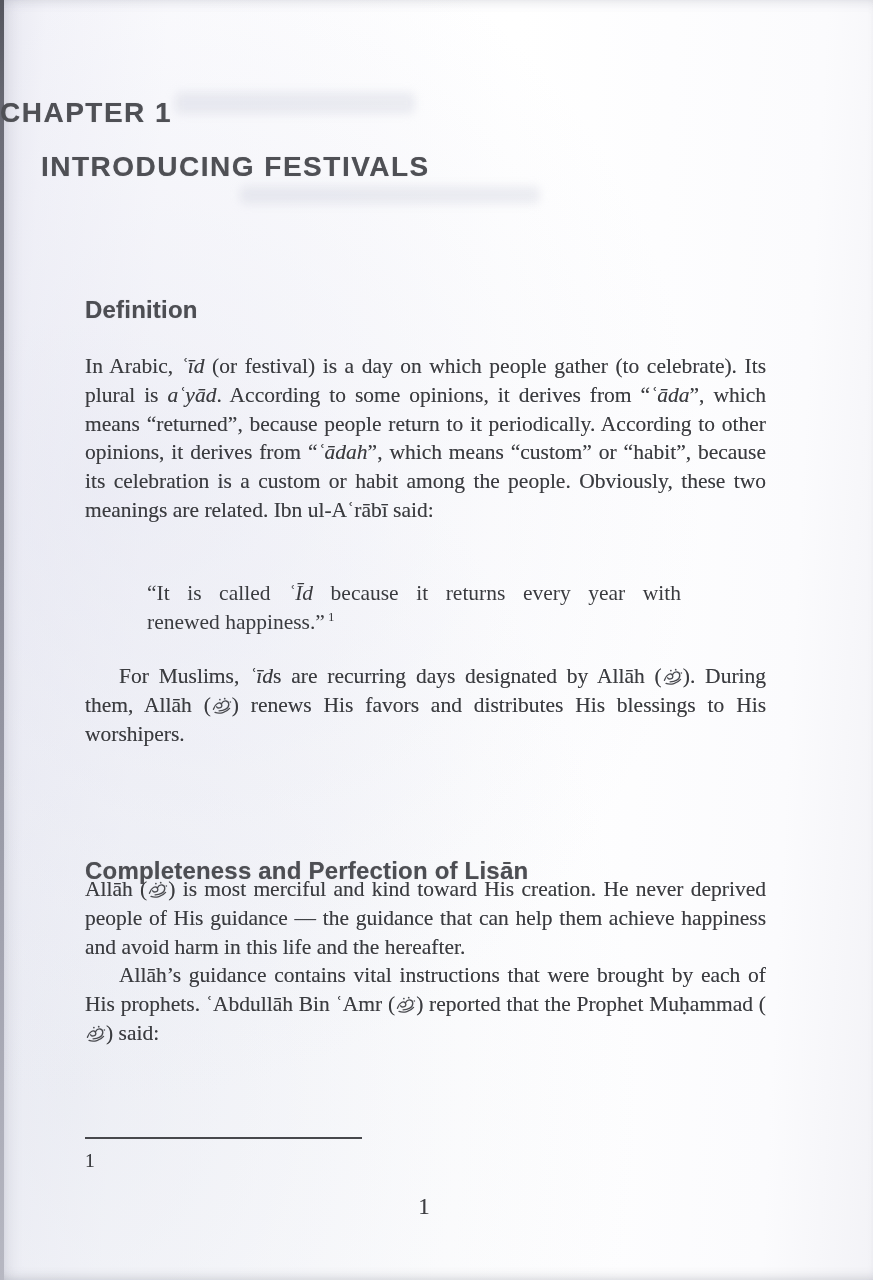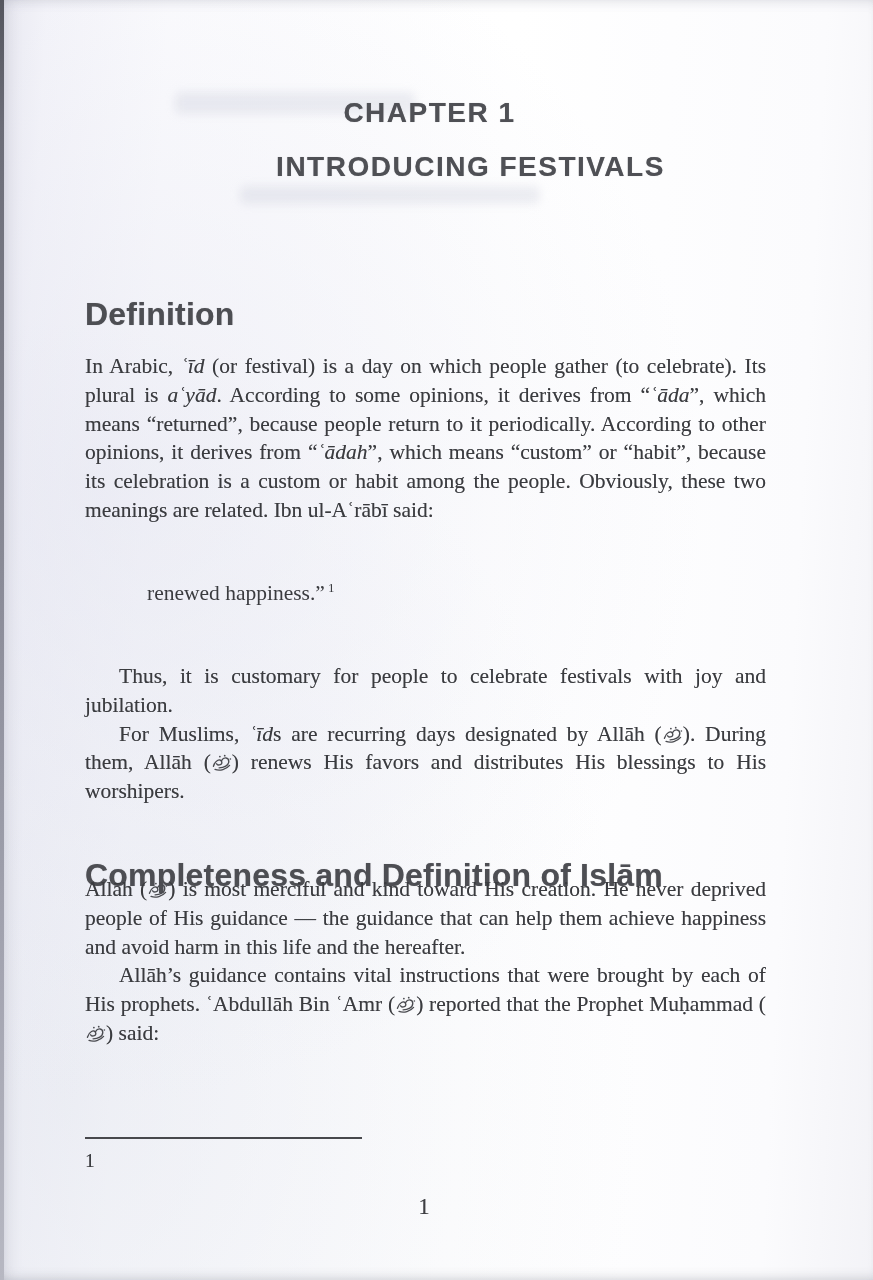--- a/index.html
+++ b/index.html
@@ -22,31 +22,31 @@
   }
   .edge-left {
     position: absolute; left: 0; top: 0; width: 4px; height: 100%;
     background: linear-gradient(#55565e 0%, #6c6d77 10%, #8a8b97 45%, #a3a4b0 75%, #b7b8c2 100%);
   }
   .ghost {
     position: absolute; border-radius: 6px;
     background: rgba(176,181,200,0.22); filter: blur(5px);
   }
   .col { position: absolute; left: 85px; width: 681px; }
-  .centered { position: absolute; left: 0; width: 859px; text-align: center; }
+  .centered { position: absolute; left: 0; width: 859px; text-align: left; }
 
   .chapter-label, .chapter-title {
     font-family: "Liberation Sans", "DejaVu Sans", sans-serif;
     font-weight: bold; font-size: 28px; letter-spacing: 1.5px;
     color: #4f5055;
     text-shadow: 0 0 0.7px rgba(79,80,85,0.55);
   }
   .section-heading {
     font-family: "Liberation Sans", "DejaVu Sans", sans-serif;
-    font-weight: bold; font-size: 32px; letter-spacing: 0.2px;
+    font-weight: bold; font-size: 24px; letter-spacing: 0.2px;
     color: #4d4e53;
     text-shadow: 0 0 0.7px rgba(77,78,83,0.5);
   }
   .body-text {
     font-size: 21.5px; line-height: 28.8px;
     text-align: justify;
     text-shadow: 0 0 0.6px rgba(58,59,63,0.45);
   }
   .body-text p { margin: 0; }
   .indent { text-indent: 34px; }
@@ -80,25 +80,25 @@
 
   <div class="centered chapter-label" style="top:97px;">CHAPTER 1</div>
 
   <div class="centered chapter-title" style="top:151px;padding-left:41px;">INTRODUCING FESTIVALS</div>
 
   <div class="col section-heading" style="top:296px;">Definition</div>
 
   <div class="col body-text" style="top:352px;">In Arabic, <i>ʿīd</i> (or festival) is a day on which people gather (to celebrate). Its plural is <i>aʿyād</i>. According to some opinions, it derives from “<i>ʿāda</i>”, which means “returned”, because people return to it periodically. According to other opinions, it derives from “<i>ʿādah</i>”, which means “custom” or “habit”, because its celebration is a custom or habit among the people. Obviously, these two meanings are related. Ibn ul-Aʿrābī said:</div>
 
   <div class="col quote-block" style="top:579px; left:147px; width:534px;">
+    <div class="quote-line1">“It is called <i>ʿĪd</i> because it returns every year with</div>
     <div>renewed happiness.”<sup>1</sup></div>
   </div>
 
   <div class="col body-text" style="top:662px;">
-    <p class="indent">Thus, it is customary for people to celebrate festivals with joy and jubilation.</p>
     <p class="indent">For Muslims, <i>ʿīd</i>s are recurring days designated by Allāh (<span class="hon">
   <svg viewBox="0 0 26 22" xmlns="http://www.w3.org/2000/svg">
     <path d="M3 15 C5 8, 11 5, 13 9 C15 13, 9 15, 7 12"></path>
     <path d="M13 8 C16 3, 22 4, 22 9 C22 14, 16 17, 10 17"></path>
     <path d="M5 19 C11 21, 19 19, 23 14"></path>
     <circle class="dot" cx="11" cy="3" r="1.1"></circle>
     <circle class="dot" cx="17" cy="2" r="1.1"></circle>
     <circle class="dot" cx="24" cy="6" r="1.0"></circle>
   </svg>
 </span>). During them, Allāh (<span class="hon">
@@ -106,21 +106,21 @@
     <path d="M3 15 C5 8, 11 5, 13 9 C15 13, 9 15, 7 12"></path>
     <path d="M13 8 C16 3, 22 4, 22 9 C22 14, 16 17, 10 17"></path>
     <path d="M5 19 C11 21, 19 19, 23 14"></path>
     <circle class="dot" cx="11" cy="3" r="1.1"></circle>
     <circle class="dot" cx="17" cy="2" r="1.1"></circle>
     <circle class="dot" cx="24" cy="6" r="1.0"></circle>
   </svg>
 </span>) renews His favors and distributes His blessings to His worshipers.</p>
   </div>
 
-  <div class="col section-heading" style="top:857px;">Completeness and Definition of Islām</div>
+  <div class="col section-heading" style="top:857px;">Completeness and Perfection of Lisān</div>
 
   <div class="col body-text" style="top:875px;">
     <p>Allāh (<span class="hon">
   <svg viewBox="0 0 26 22" xmlns="http://www.w3.org/2000/svg">
     <path d="M3 15 C5 8, 11 5, 13 9 C15 13, 9 15, 7 12"></path>
     <path d="M13 8 C16 3, 22 4, 22 9 C22 14, 16 17, 10 17"></path>
     <path d="M5 19 C11 21, 19 19, 23 14"></path>
     <circle class="dot" cx="11" cy="3" r="1.1"></circle>
     <circle class="dot" cx="17" cy="2" r="1.1"></circle>
     <circle class="dot" cx="24" cy="6" r="1.0"></circle>

